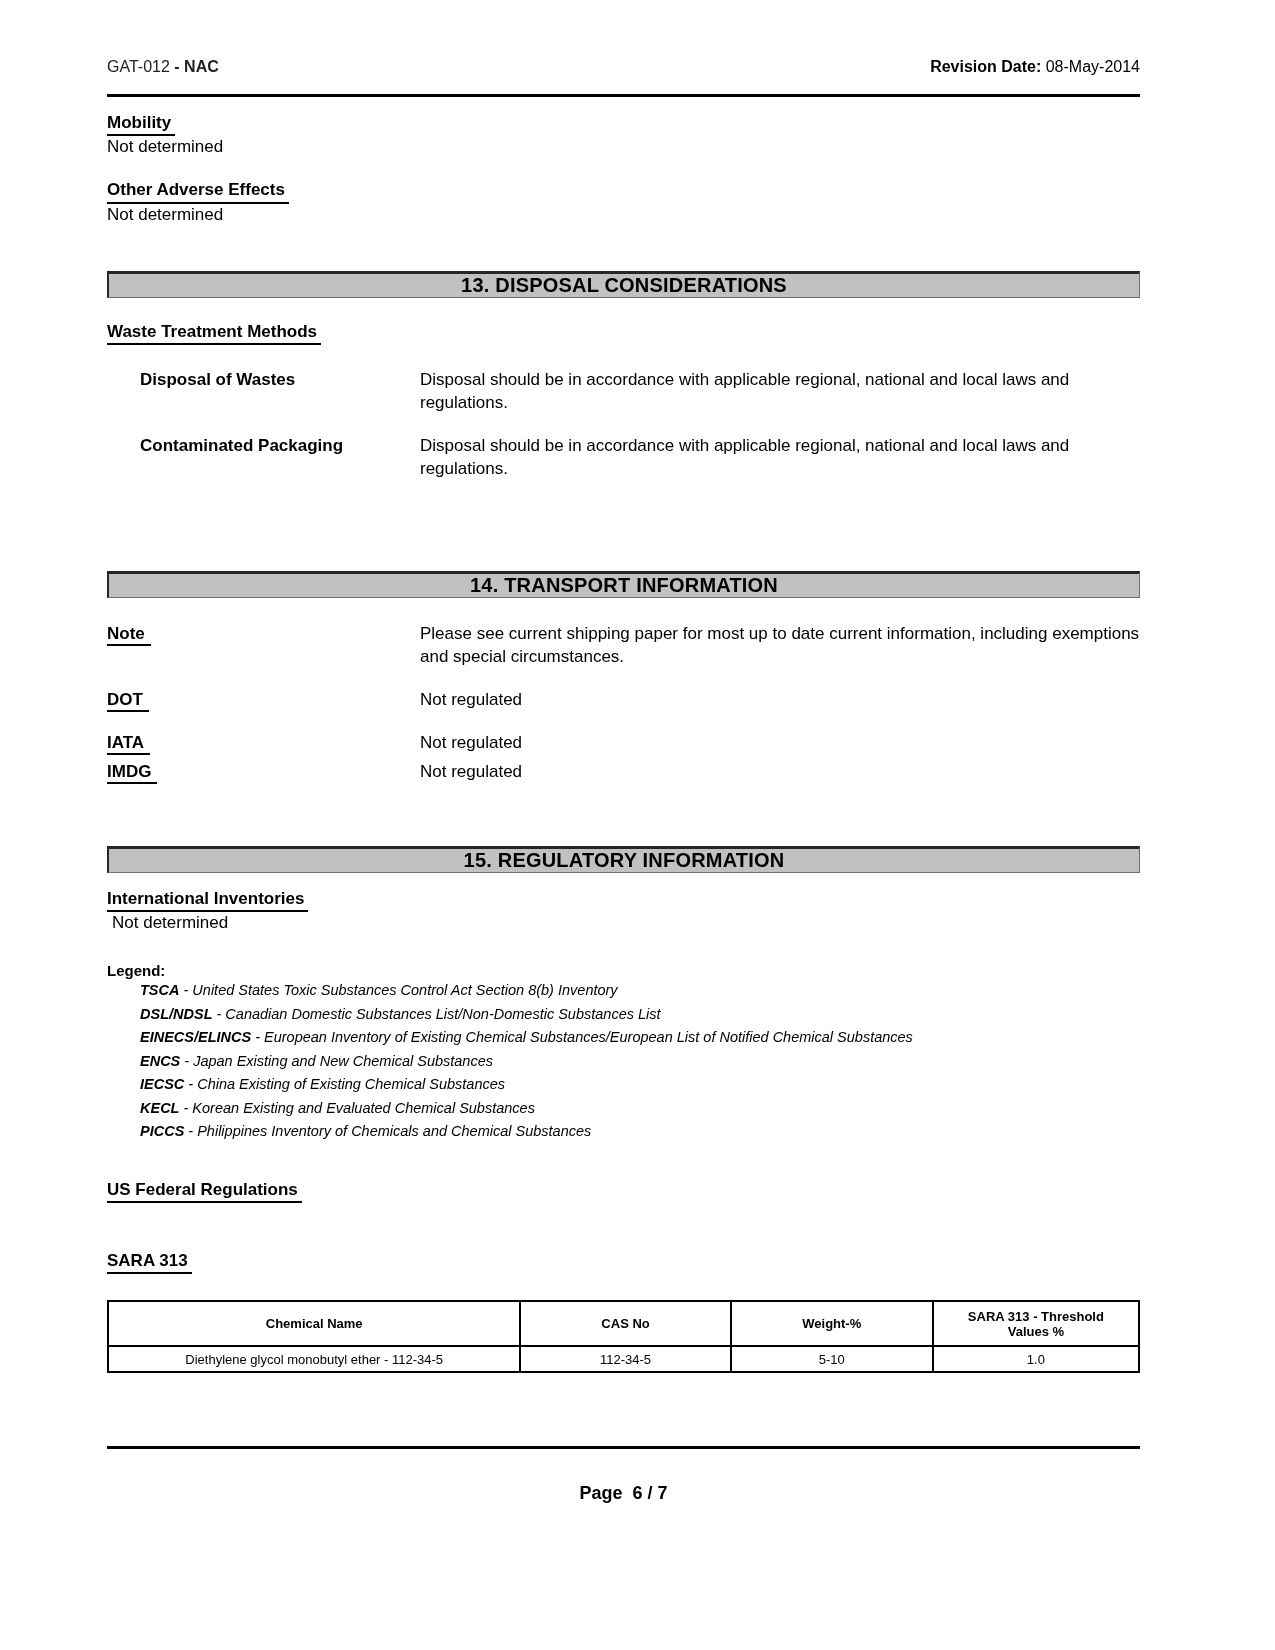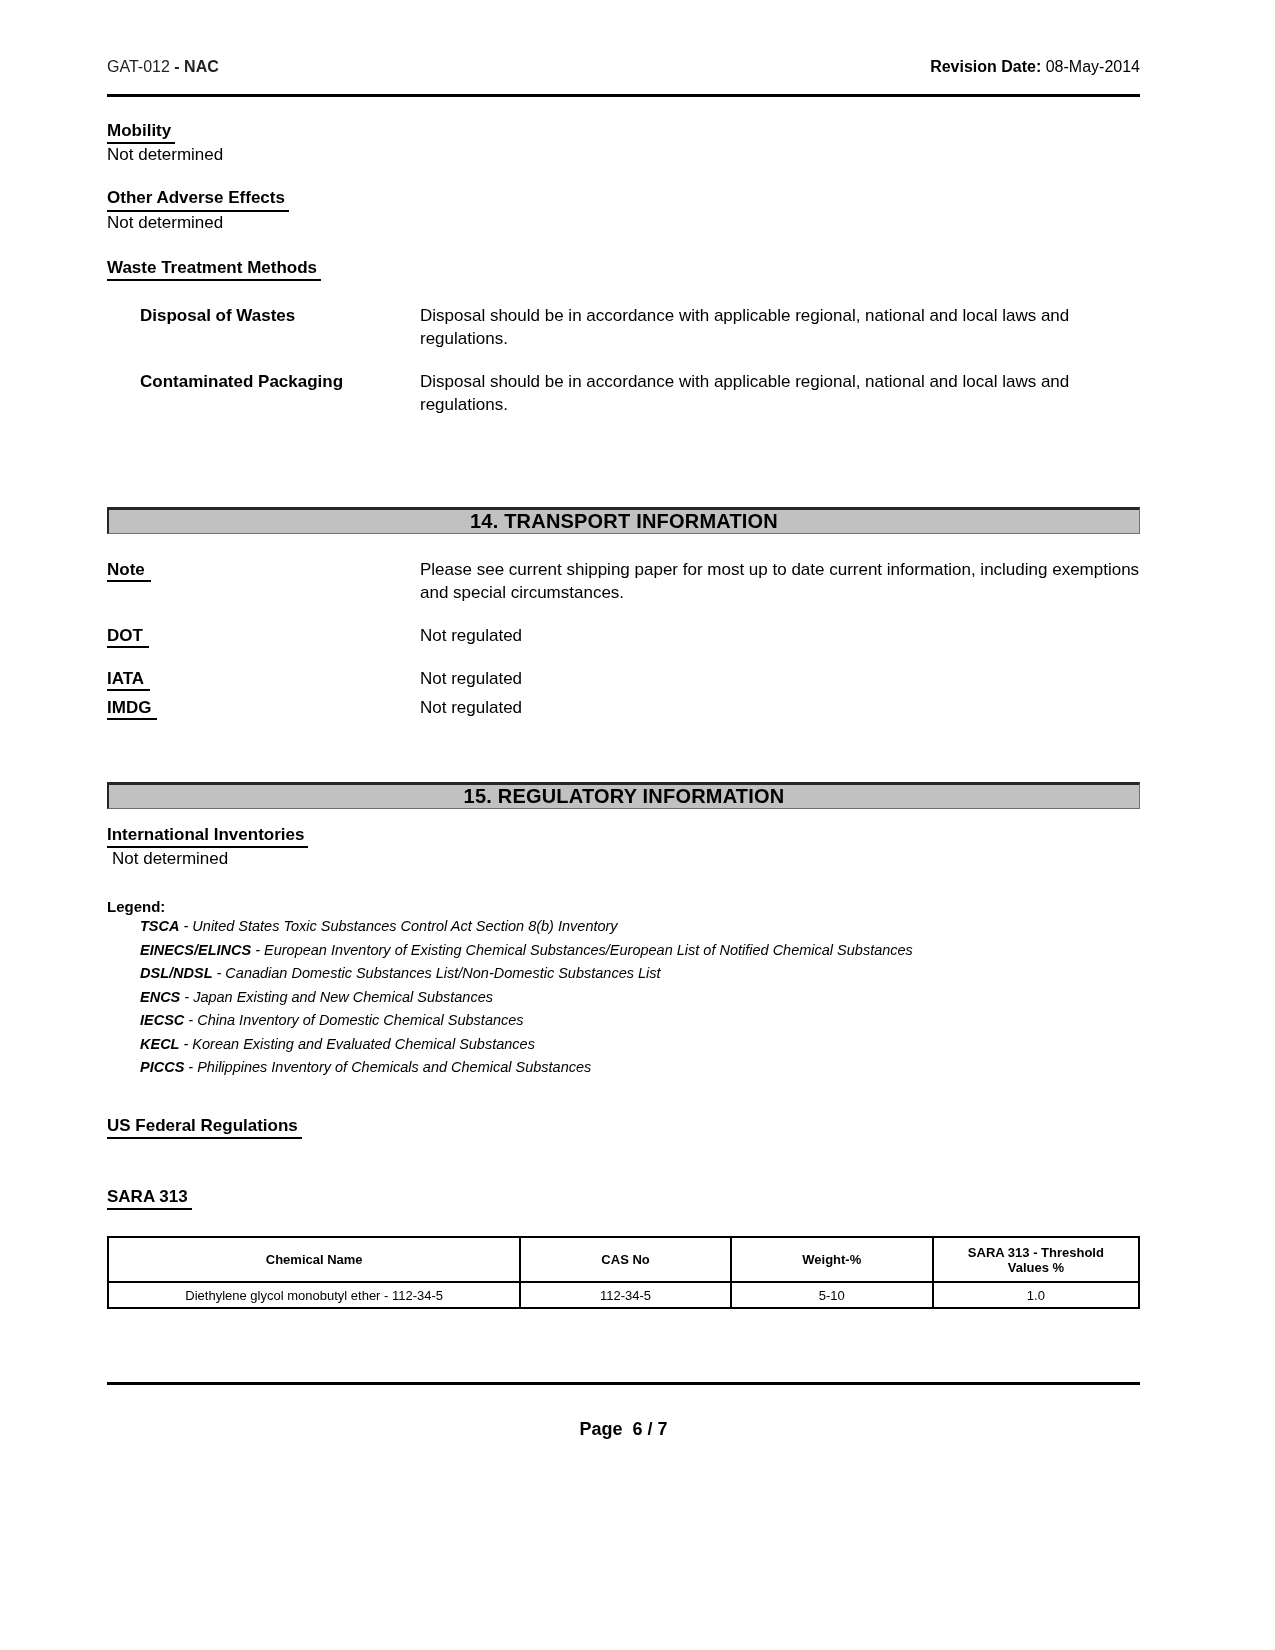--- a/index.html
+++ b/index.html
@@ -62,21 +62,21 @@
     vertical-align:middle;
   }
   table.sara th { font-weight:bold; height:45px; }
   table.sara td { height:26px; font-weight:normal; }
   .col-chem { width:40%; } .col-cas { width:20.4%; } .col-wt { width:19.6%; } .col-sara { width:20%; }
 
   .footer-rule { border:none; border-top:3px solid #000; margin-top:0; }
   .footer-page { text-align:center; font-size:18px; font-weight:bold; margin-top:34px; white-space:pre; }
 
   
-  .mt-24 { margin-top:24px; }
+  .mt-24 { margin-top:16px; }
 </style>
 </head>
 <body>
 
 <div class="page">
   <div class="content">
 
     <div class="doc-header">
       <div class="doc-id">
         <span>GAT-012</span>
@@ -93,20 +93,23 @@
     <div class="mt-24">
       <h3 class="inline-head">Mobility</h3>
       <div class="plain">Not determined</div>
     </div>
 
     <div style="margin-top:22px;">
       <h3 class="inline-head">Other Adverse Effects</h3>
       <div class="plain">Not determined</div>
     </div>
 
+    <div class="sec-bar" style="margin-top:45px;">
+      <span>13. DISPOSAL CONSIDERATIONS</span>
+    </div>
 
     <div style="margin-top:24px;">
       <h3 class="inline-head">Waste Treatment Methods</h3>
     </div>
 
     <div class="kv-row" style="margin-top:24px;">
       <div class="kv-label indent">Disposal of Wastes</div>
       <div class="kv-value">Disposal should be in accordance with applicable regional, national and local laws and regulations.</div>
     </div>
 
@@ -145,24 +148,24 @@
 
     <div style="margin-top:16px;">
       <h3 class="inline-head trail-8">International Inventories</h3>
       <div class="plain" style="padding-left:5px;">Not determined</div>
     </div>
 
     <div style="margin-top:28px;">
       <div class="legend-label">Legend:</div>
       <div class="legend-list">
         <div class="legend-item"><span class="abbr">TSCA</span><span class="desc">- United States Toxic Substances Control Act Section 8(b) Inventory</span></div>
+        <div class="legend-item"><span class="abbr">DSL/NDSL</span><span class="desc">- Canadian Domestic Substances List/Non-Domestic Substances List</span></div>
         <div class="legend-item"><span class="abbr">EINECS/ELINCS</span><span class="desc">- European Inventory of Existing Chemical Substances/European List of Notified Chemical Substances</span></div>
-        <div class="legend-item"><span class="abbr">DSL/NDSL</span><span class="desc">- Canadian Domestic Substances List/Non-Domestic Substances List</span></div>
         <div class="legend-item"><span class="abbr">ENCS</span><span class="desc">- Japan Existing and New Chemical Substances</span></div>
-        <div class="legend-item"><span class="abbr">IECSC</span><span class="desc">- China Inventory of Domestic Chemical Substances</span></div>
+        <div class="legend-item"><span class="abbr">IECSC</span><span class="desc">- China Existing of Existing Chemical Substances</span></div>
         <div class="legend-item"><span class="abbr">KECL</span><span class="desc">- Korean Existing and Evaluated Chemical Substances</span></div>
         <div class="legend-item"><span class="abbr">PICCS</span><span class="desc">- Philippines Inventory of Chemicals and Chemical Substances</span></div>
       </div>
     </div>
 
     <div style="margin-top:36px;">
       <h3 class="inline-head trail-12">US Federal Regulations</h3>
     </div>
 
     <div style="margin-top:48px;">

